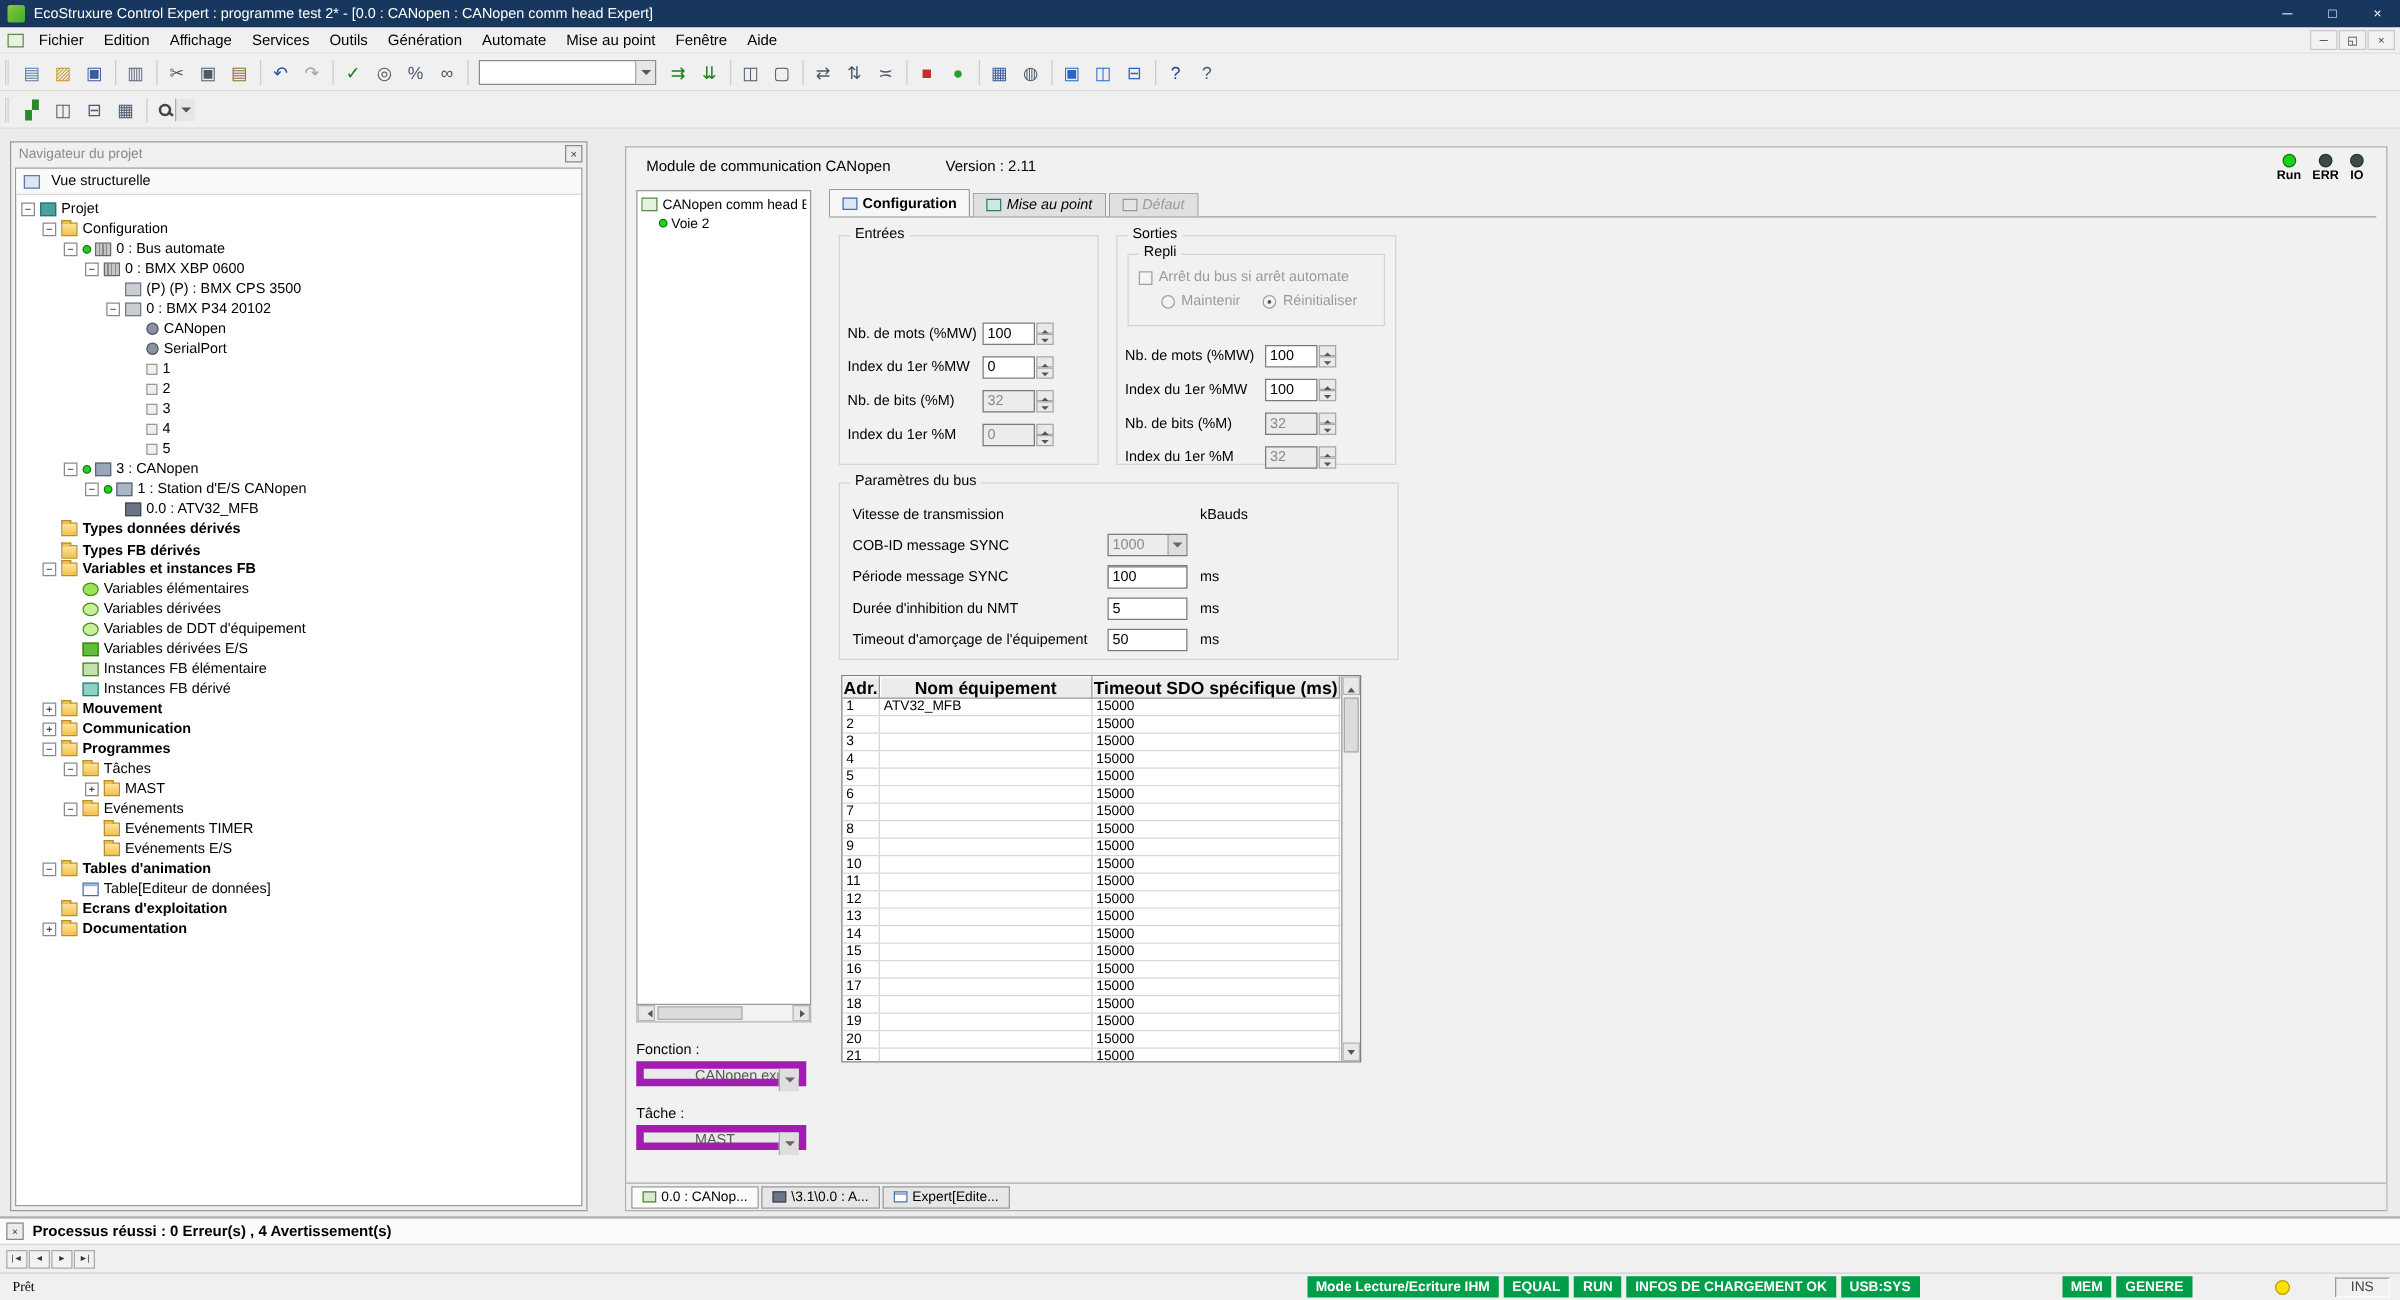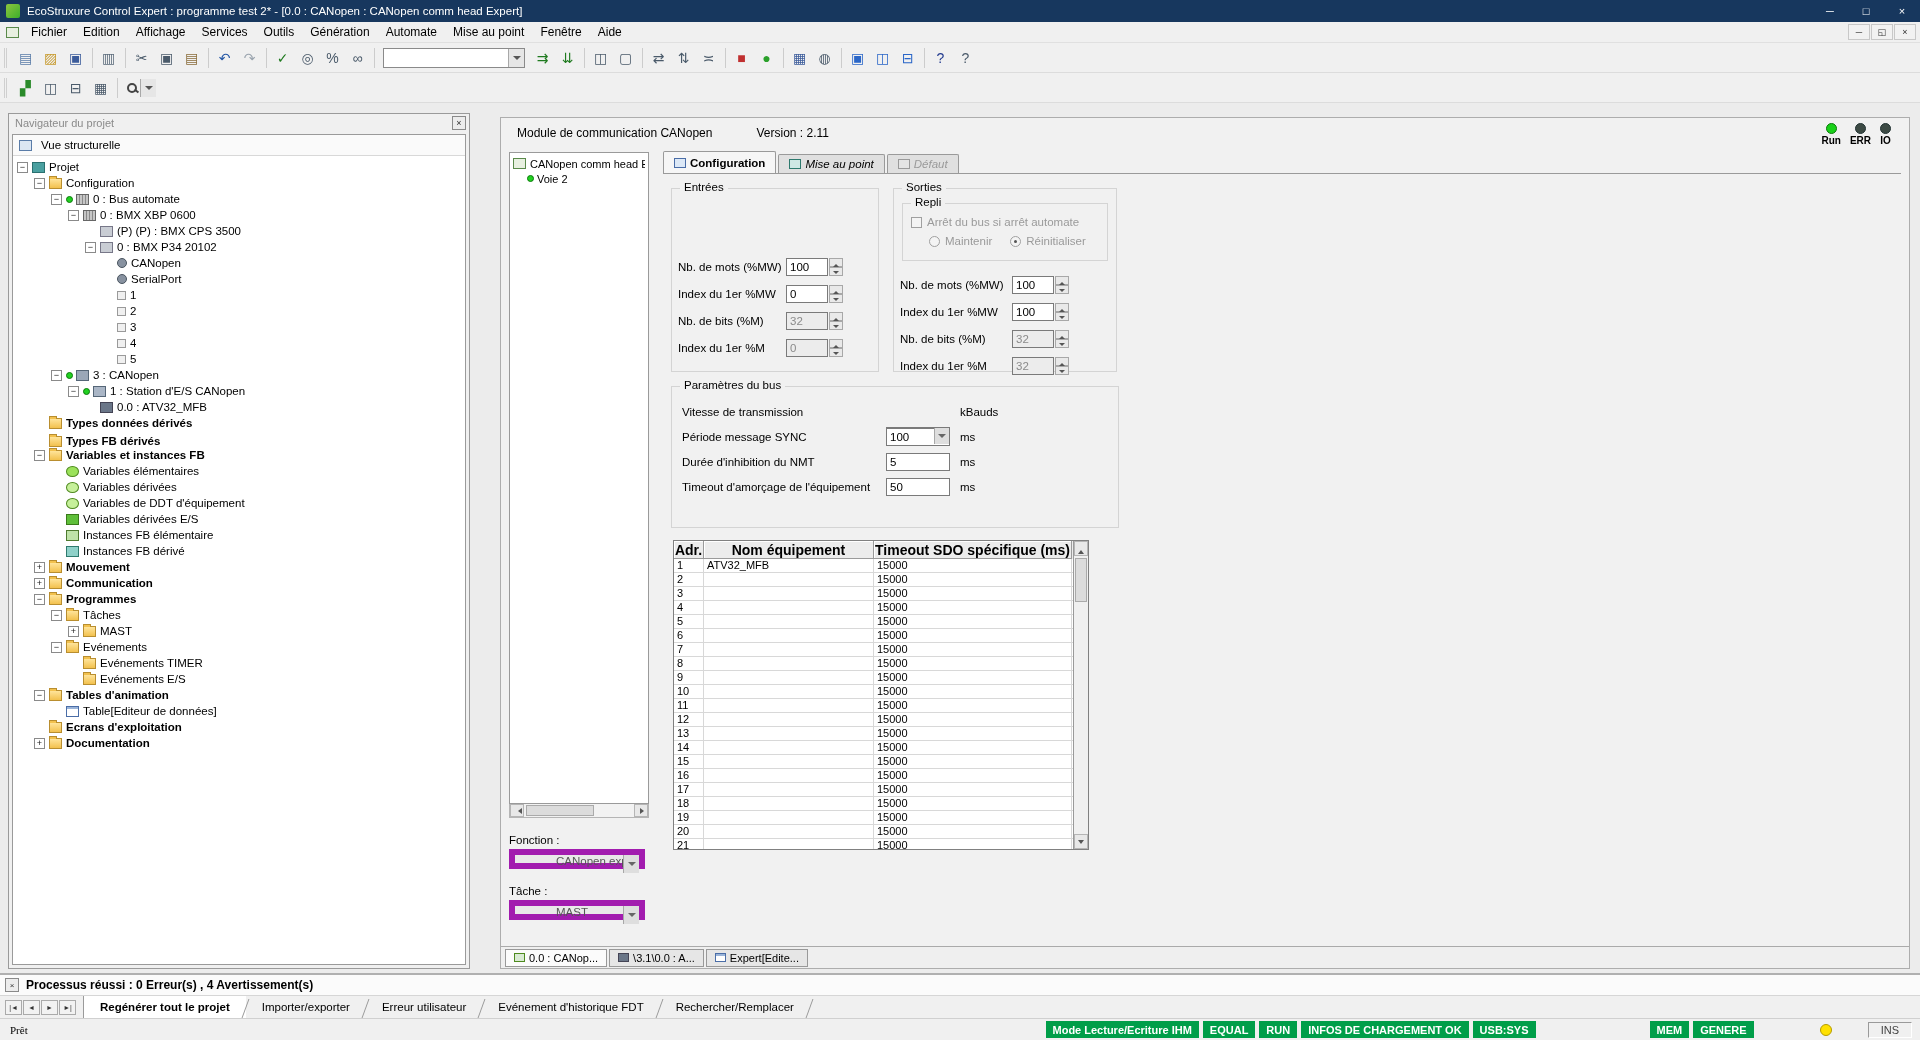--- a/index.html
+++ b/index.html
@@ -992,20 +992,28 @@
 
                   <div class="brow">
                     <span class="blabel">Vitesse de transmission</span>
                     <span class="binp dis sel">
                       <span class="bval">1000</span>
                       <span class="bcaret"></span>
                     </span>
                     <span class="bunit">kBauds</span>
                   </div>
 
+                  <div class="brow">
+                    <span class="blabel">COB-ID message SYNC</span>
+                    <span class="binp dis">
+                      <span class="bval">128</span>
+
+                    </span>
+                    <span class="bunit"></span>
+                  </div>
 
                   <div class="brow">
                     <span class="blabel">Période message SYNC</span>
                     <span class="binp">
                       <span class="bval">100</span>
 
                     </span>
                     <span class="bunit">ms</span>
                   </div>
 
@@ -1210,42 +1218,20 @@
       <div class="onav">
 
           <span class="onb">|◄</span>
 
           <span class="onb">◄</span>
 
           <span class="onb">►</span>
 
           <span class="onb">►|</span>
         </div>
-      <div class="otabs">
-
-          <div class="otab act">
-            <span>Regénérer tout le projet</span>
-          </div>
-
-          <div class="otab">
-            <span>Importer/exporter</span>
-          </div>
-
-          <div class="otab">
-            <span>Erreur utilisateur</span>
-          </div>
-
-          <div class="otab">
-            <span>Evénement d'historique FDT</span>
-          </div>
-
-          <div class="otab">
-            <span>Rechercher/Remplacer</span>
-          </div>
-        </div>
     </div>
   </div>
 
   <div id="statusbar">
     <span class="sleft">Prêt</span>
     <div style="display:flex">
 
         <span class="badge">Mode Lecture/Ecriture IHM</span>
 
         <span class="badge">EQUAL</span>

